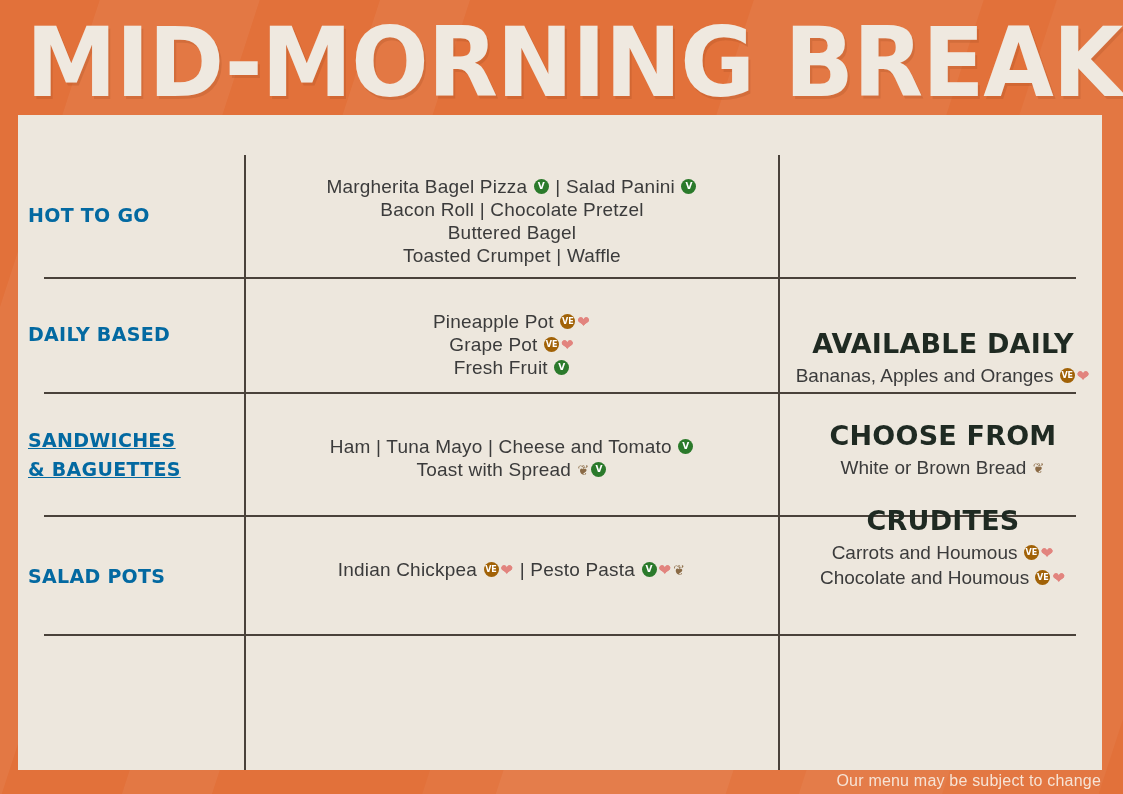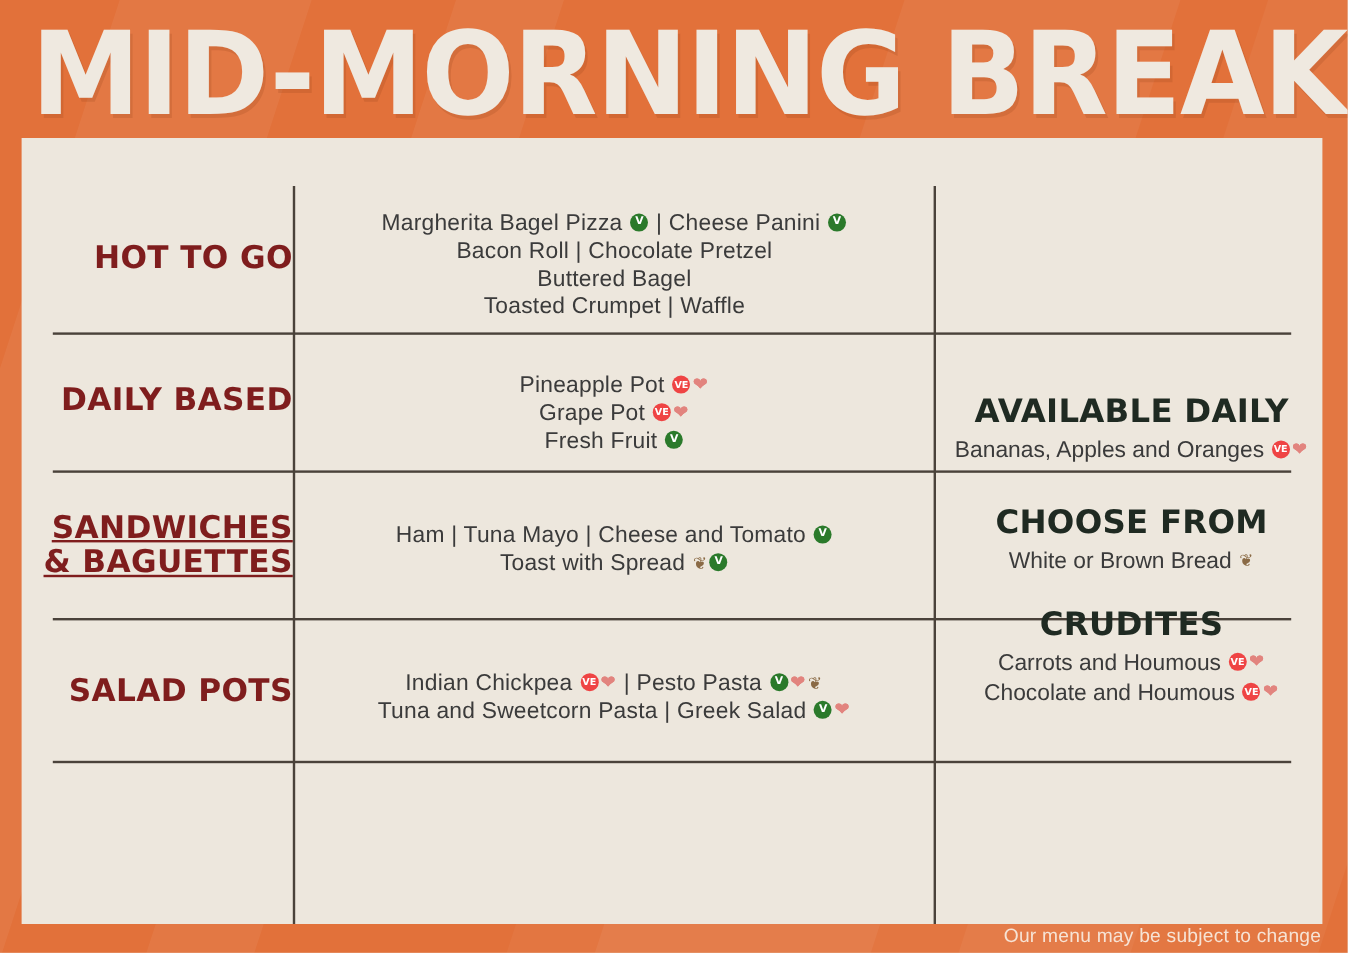--- a/index.html
+++ b/index.html
@@ -46,25 +46,25 @@
 
   .hline{position:absolute;left:26px;right:26px;height:2px;background:#4A423A;}
   #hline-1{top:162px;}
   #hline-2{top:277px;}
   #hline-3{top:400px;}
   #hline-4{top:519px;}
 
   
   .cat{
     position:absolute;left:10px;width:216px;
-    text-align:right;
-    color:#7f1d1d;
+    text-align:left;
+    color:#0369a1;
     font-family:"DejaVu Sans", sans-serif;
     font-weight:bold;
-    font-size:26px;
+    font-size:19px;
     line-height:29px;
     letter-spacing:.3px;
   }
   #cat-0{top:86px;}
   #cat-1{top:205px;}
   #cat-2{top:311px;text-decoration:underline;}
   #cat-3{top:447px;}
 
   
   .items{
@@ -107,21 +107,21 @@
   .badge{
     display:inline-block;vertical-align:middle;
     width:15px;height:15px;border-radius:50%;
     color:#fff;font-size:9px;font-weight:bold;
     line-height:15px;text-align:center;
     font-family:"DejaVu Sans", sans-serif;
     position:relative;top:-1px;margin:0 1px;
     letter-spacing:0;
   }
   .badge.v{background:#2B7A2B;}
-  .badge.ve{background:#ef4444;font-size:8px;}
+  .badge.ve{background:#a16207;font-size:8px;}
   .ic{display:inline-block;vertical-align:middle;position:relative;top:-1px;
       margin:0 1px;line-height:1;}
   .ic.heart{color:#E2847E;font-size:15px;text-shadow:0 0 0 #E2847E;}
   .ic.grain{color:#8A6A45;font-size:14px;}
 
   
   #footer{
     position:absolute;right:22px;top:772px;
     color:#F6E3D5;font-size:16px;line-height:18px;
     letter-spacing:.2px;white-space:nowrap;
@@ -147,37 +147,36 @@
   <div class="hline" id="hline-2"></div>
   <div class="hline" id="hline-3"></div>
   <div class="hline" id="hline-4"></div>
 
   <div class="cat" id="cat-0">HOT TO GO</div>
   <div class="cat" id="cat-1">DAILY BASED</div>
   <div class="cat" id="cat-2">SANDWICHES<br>&amp; BAGUETTES</div>
   <div class="cat" id="cat-3">SALAD POTS</div>
 
   <div class="items" id="items-0">
-      <div class="ln"><span>Margherita Bagel Pizza </span><span class="badge v">V</span><span> | Cheese Panini </span><span class="badge v">V</span></div>
+      <div class="ln"><span>Margherita Bagel Pizza </span><span class="badge v">V</span><span> | Salad Panini </span><span class="badge v">V</span></div>
       <div class="ln"><span>Bacon Roll  |  Chocolate Pretzel </span></div>
       <div class="ln"><span>Buttered Bagel </span></div>
       <div class="ln"><span>Toasted Crumpet  |  Waffle </span></div>
     </div>
   <div class="items" id="items-1">
       <div class="ln"><span>Pineapple Pot </span><span class="badge ve">VE</span><span class="ic heart">❤</span></div>
       <div class="ln"><span>Grape Pot </span><span class="badge ve">VE</span><span class="ic heart">❤</span></div>
       <div class="ln"><span>Fresh Fruit </span><span class="badge v">V</span></div>
     </div>
   <div class="items" id="items-2">
       <div class="ln"><span>Ham  |  Tuna Mayo  |  Cheese and Tomato </span><span class="badge v">V</span></div>
       <div class="ln"><span>Toast with Spread </span><span class="ic grain">❦</span><span class="badge v">V</span></div>
     </div>
   <div class="items" id="items-3">
       <div class="ln"><span>Indian Chickpea </span><span class="badge ve">VE</span><span class="ic heart">❤</span><span> |  Pesto Pasta </span><span class="badge v">V</span><span class="ic heart">❤</span><span class="ic grain">❦</span></div>
-      <div class="ln"><span>Tuna and Sweetcorn Pasta  |  Greek Salad </span><span class="badge v">V</span><span class="ic heart">❤</span></div>
     </div>
 
   <div class="rblock" id="rblock-0">
       <div class="rhead">AVAILABLE DAILY</div>
       <div class="rline"><span>Bananas, Apples and Oranges </span><span class="badge ve">VE</span><span class="ic heart">❤</span></div>
     </div>
   <div class="rblock" id="rblock-1">
       <div class="rhead">CHOOSE FROM</div>
       <div class="rline"><span>White or Brown Bread </span><span class="ic grain">❦</span></div>
     </div>

